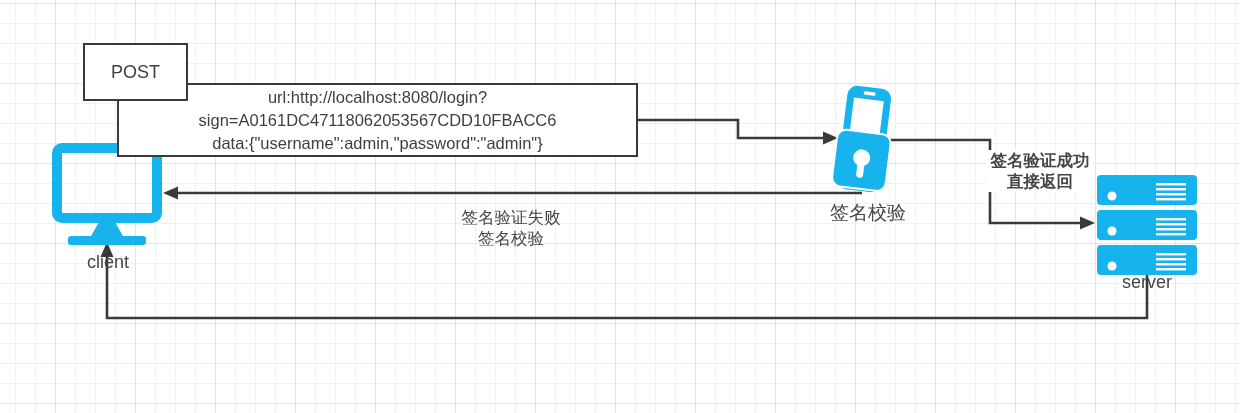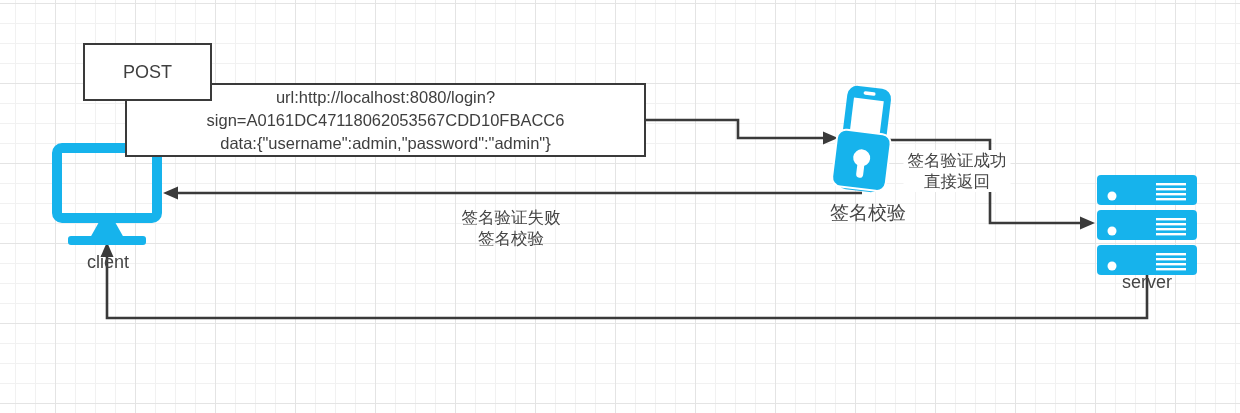--- a/index.html
+++ b/index.html
@@ -19,42 +19,42 @@
     color:#3f3f3f;
   }
   .canvas > svg{position:absolute;left:0;top:0;z-index:1;}
   .box{
     position:absolute;z-index:2;
     background:#ffffff;
     border:2.5px solid #3a3a3a;
     box-sizing:border-box;
     display:flex;align-items:center;justify-content:center;
   }
-  .post{left:83px;top:43px;width:129px;height:58px;z-index:3;font-size:18px;}
+  .post{left:83px;top:43px;width:105px;height:58px;z-index:3;font-size:18px;}
   .request{
     left:117px;top:83px;width:521px;height:74px;
     flex-direction:column;
-    font-size:16.5px;line-height:23px;text-align:center;margin-left:8px;
+    font-size:16.5px;line-height:23px;text-align:center;
   }
   .lbl{
     position:absolute;z-index:2;
     transform:translateX(-50%);
     white-space:nowrap;font-size:18px;color:#454545;
   }
   .client-label{left:108px;top:252px;}
   .gateway-label{left:868px;top:200px;font-size:19px;}
   .server-label{left:1147px;top:272px;}
   .note{
     position:absolute;z-index:2;
     transform:translateX(-50%);
     text-align:center;font-size:16.5px;line-height:21px;
     white-space:nowrap;color:#454545;
   }
   .fail-note{left:511px;top:172px;margin-top:35px;}
-  .success-note{left:957px;top:150px;background:#ffffff;padding:0 4px;}
+  .success-note{left:1040px;top:150px;background:#ffffff;padding:0 4px;font-weight:bold;}
 </style>
 </head>
 <body>
 
 <div class="canvas">
 
   <svg width="1240" height="413" viewBox="0 0 1240 413" xmlns="http://www.w3.org/2000/svg">
 
     <g stroke="#3a3a3a" stroke-width="2.6" fill="none">
       <path d="M638 120 H738 V138 H823"></path>

